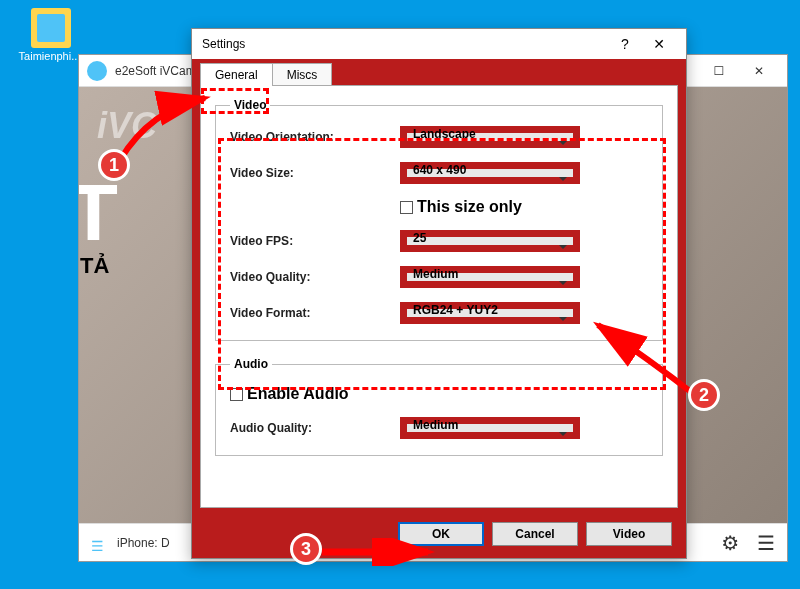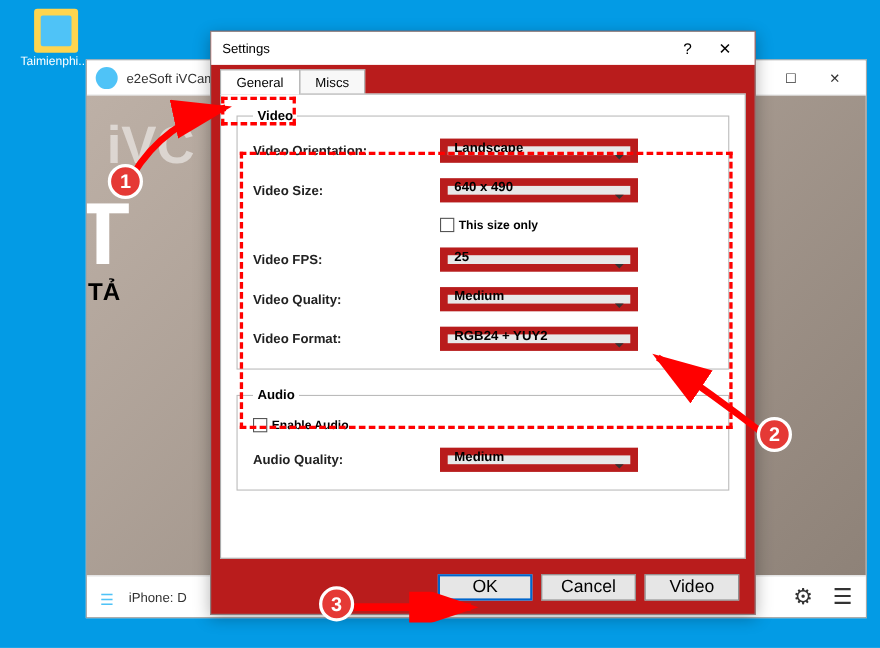--- a/index.html
+++ b/index.html
@@ -11,21 +11,21 @@
 .desktop-icon .ic:before { content:''; position:absolute; top:6px; left:6px; width:28px; height:28px; background:#4fc3f7; border-radius:2px; }
 
 
 .app-window { position: absolute; top: 54px; left: 78px; width: 710px; height: 508px; background: #fff; border: 1px solid #999; }
 .app-titlebar { height: 32px; display: flex; align-items: center; padding: 0 8px; background: #fff; border-bottom: 1px solid #ddd; }
 .app-titlebar .appicon { width: 20px; height: 20px; border-radius: 50%; background: #4fc3f7; margin-right: 8px; }
 .app-titlebar .title { font-size: 12px; color: #333; flex: 1; }
 .app-titlebar .winbtns { display: flex; }
 .app-titlebar .winbtn { width: 40px; height: 28px; display: flex; align-items: center; justify-content: center; font-size: 12px; color: #333; }
 .app-body { position: relative; height: calc(100% - 32px - 38px); background: linear-gradient(135deg,#bdb0a6,#8e8278); overflow: hidden; }
-.watermark { position: absolute; top: 18px; left: 18px; color: rgba(255,255,255,.5); font-size: 48px; font-weight: 700; }
+.watermark { position: absolute; top: 18px; left: 18px; color: rgba(255,255,255,.5); font-size: 36px; font-weight: 700; font-style: italic; }
 .bigT { position: absolute; top: 80px; left: -10px; color: #fff; font-size: 80px; font-weight: 900; }
 .tai { position: absolute; top: 166px; left: 1px; color: #000; font-size: 22px; font-weight: 900; }
 .app-bottombar { position: absolute; bottom: 0; left: 0; right: 0; height: 38px; background: #fff; border-top: 1px solid #ddd; display: flex; align-items: center; padding: 0 12px; }
 .wifi { width: 16px; height: 12px; margin-right: 10px; }
 .wifi:before { content:'\2630'; color:#4fc3f7; font-size:14px; }
 .status { font-size: 12px; color: #333; flex: 1; }
 .bottom-icons { display: flex; gap: 18px; }
 .bottom-icons .bi { font-size: 20px; color: #333; }
 
 
@@ -39,25 +39,25 @@
 .tab.active { background: #fff; position: relative; z-index: 2; }
 .tabpanel { flex: 1; margin: 0 8px 6px 8px; border: 1px solid #aaa; background: #fff; padding: 12px 14px; margin-top: -1px; overflow: auto; }
 
 fieldset { border: 1px solid #bbb; padding: 14px 14px 16px 14px; margin-bottom: 16px; font-size: 12px; font-weight: bold; }
 legend { padding: 0 4px; font-size: 12px; }
 .row { display: flex; align-items: center; margin-bottom: 14px; }
 .row:last-child { margin-bottom: 0; }
 .row .lbl { width: 170px; color: #222; }
 .select { flex: 0 0 180px; height: 22px; border: 7px solid #b91c1c; background: #e8e8e8; display: flex; align-items: flex-end; padding: 0 6px; font-size: 12px; position: relative; }
 .select:after { content:''; position:absolute; right:6px; top:8px; border:4px solid transparent; border-top-color:#333; }
-.chk { display: flex; align-items: center; gap: 4px; font-size: 11px; margin-left: 170px; }
+.chk { display: flex; align-items: center; gap: 4px; font-size: 16px; margin-left: 170px; }
 .chk .box { width: 13px; height: 13px; border: 1px solid #555; background: #fff; }
 
 .dlg-buttons { display: flex; justify-content: flex-end; gap: 8px; padding: 8px 14px 12px; }
-.btn { width: 86px; height: 24px; border: 1px solid #888; background: #e6e6e6; font-size: 16px; display: flex; align-items: center; justify-content: center; }
+.btn { width: 86px; height: 24px; border: 1px solid #888; background: #e6e6e6; font-size: 12px; display: flex; align-items: center; justify-content: center; font-weight: bold; }
 .btn.primary { border: 2px solid #0066cc; }
 
 
 .dashbox { position: absolute; border: 3px dashed #ff0000; pointer-events: none; }
 .num-badge { position: absolute; width: 32px; height: 32px; border-radius: 50%; background: #e53935; border: 3px solid #fff; color: #fff; font-weight: 700; font-size: 18px; display: flex; align-items: center; justify-content: center; z-index: 40; pointer-events: none; }
 .arrow { position: absolute; pointer-events: none; z-index: 39; }
 
 
 #dash-tab { top: 88px; left: 201px; width: 68px; height: 26px; }
 

